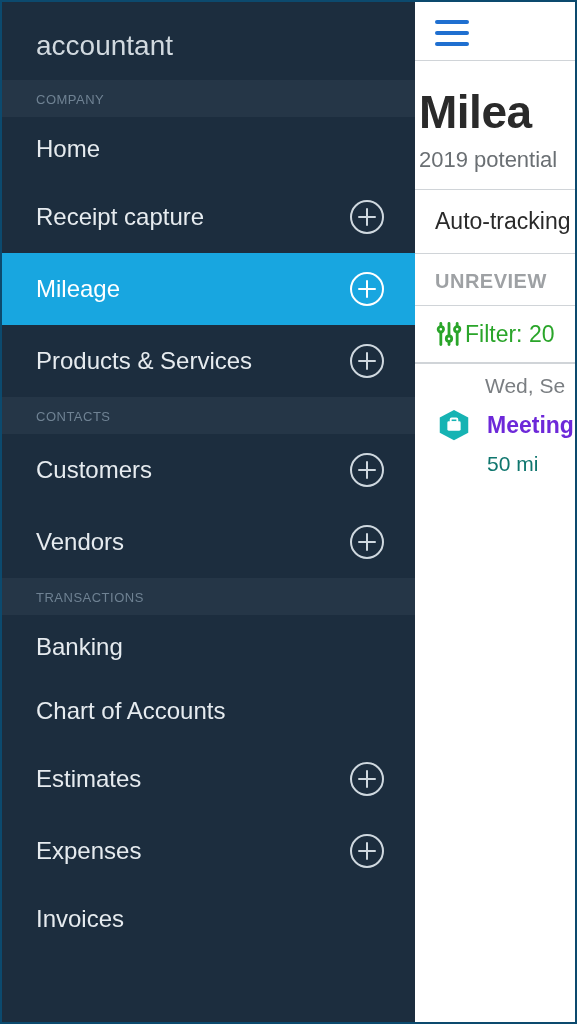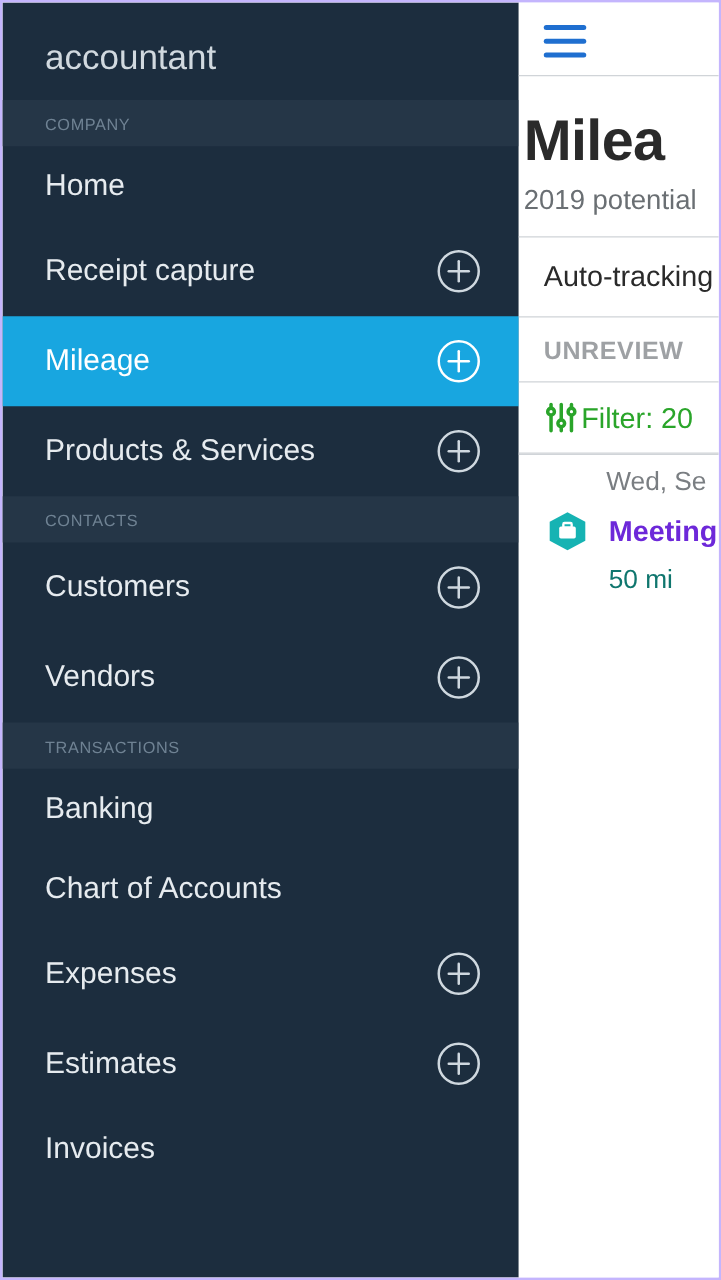--- a/index.html
+++ b/index.html
@@ -1,17 +1,17 @@
 <!DOCTYPE html>
 <html><head>
 <meta charset="utf-8">
 <style>
   * { box-sizing: border-box; margin: 0; padding: 0; }
   html, body { width: 577px; height: 1024px; overflow: hidden; font-family: -apple-system, BlinkMacSystemFont, "Segoe UI", Helvetica, Arial, sans-serif; }
-  .frame { width: 577px; height: 1024px; border: 2px solid #c4b5fd; position: relative; background: #fff; overflow: hidden; }
+  .frame { width: 577px; height: 1024px; border: 2px solid #0c4a6e; position: relative; background: #fff; overflow: hidden; }
   .sidebar { position: absolute; left: 0; top: 0; width: 413px; height: 100%; background: #1c2d3e; color: #e6ebef; display: flex; flex-direction: column; }
   .brand { font-size: 28px; font-weight: 400; color: #d1d9df; padding: 28px 0 18px 34px; }
   .section-head { background: #253647; color: #6f8293; font-size: 13px; font-weight: 500; letter-spacing: 0.5px; padding: 12px 34px 10px; }
   .nav-item { display: flex; align-items: center; justify-content: space-between; padding: 18px 30px 18px 34px; font-size: 24px; font-weight: 400; color: #e6ebef; cursor: pointer; }
   .nav-item.active { background: #18a6e0; color: #fff; }
   .nav-label { white-space: nowrap; overflow: hidden; text-overflow: ellipsis; }
   .plus-icon { flex: 0 0 36px; width: 36px; height: 36px; display: flex; align-items: center; justify-content: center; }
   .plus-icon svg { width: 36px; height: 36px; }
   .plus-circle { stroke: #cfd8df; stroke-width: 2; fill: none; }
   .plus-lines { stroke: #cfd8df; stroke-width: 2; stroke-linecap: round; }
@@ -114,32 +114,32 @@
 
     <div class="nav-item">
       <span class="nav-label">Banking</span>
     </div>
 
     <div class="nav-item">
       <span class="nav-label">Chart of Accounts</span>
     </div>
 
     <div class="nav-item">
+      <span class="nav-label">Estimates</span>
+      <span class="plus-icon">
+        <svg viewBox="0 0 36 36">
+            <circle class="plus-circle" cx="18" cy="18" r="16"></circle>
+            <line class="plus-lines" x1="18" y1="10" x2="18" y2="26"></line>
+            <line class="plus-lines" x1="10" y1="18" x2="26" y2="18"></line>
+          </svg>
+      </span>
+    </div>
+
+    <div class="nav-item">
       <span class="nav-label">Expenses</span>
-      <span class="plus-icon">
-        <svg viewBox="0 0 36 36">
-            <circle class="plus-circle" cx="18" cy="18" r="16"></circle>
-            <line class="plus-lines" x1="18" y1="10" x2="18" y2="26"></line>
-            <line class="plus-lines" x1="10" y1="18" x2="26" y2="18"></line>
-          </svg>
-      </span>
-    </div>
-
-    <div class="nav-item">
-      <span class="nav-label">Estimates</span>
       <span class="plus-icon">
         <svg viewBox="0 0 36 36">
             <circle class="plus-circle" cx="18" cy="18" r="16"></circle>
             <line class="plus-lines" x1="18" y1="10" x2="18" y2="26"></line>
             <line class="plus-lines" x1="10" y1="18" x2="26" y2="18"></line>
           </svg>
       </span>
     </div>
 
     <div class="nav-item">

